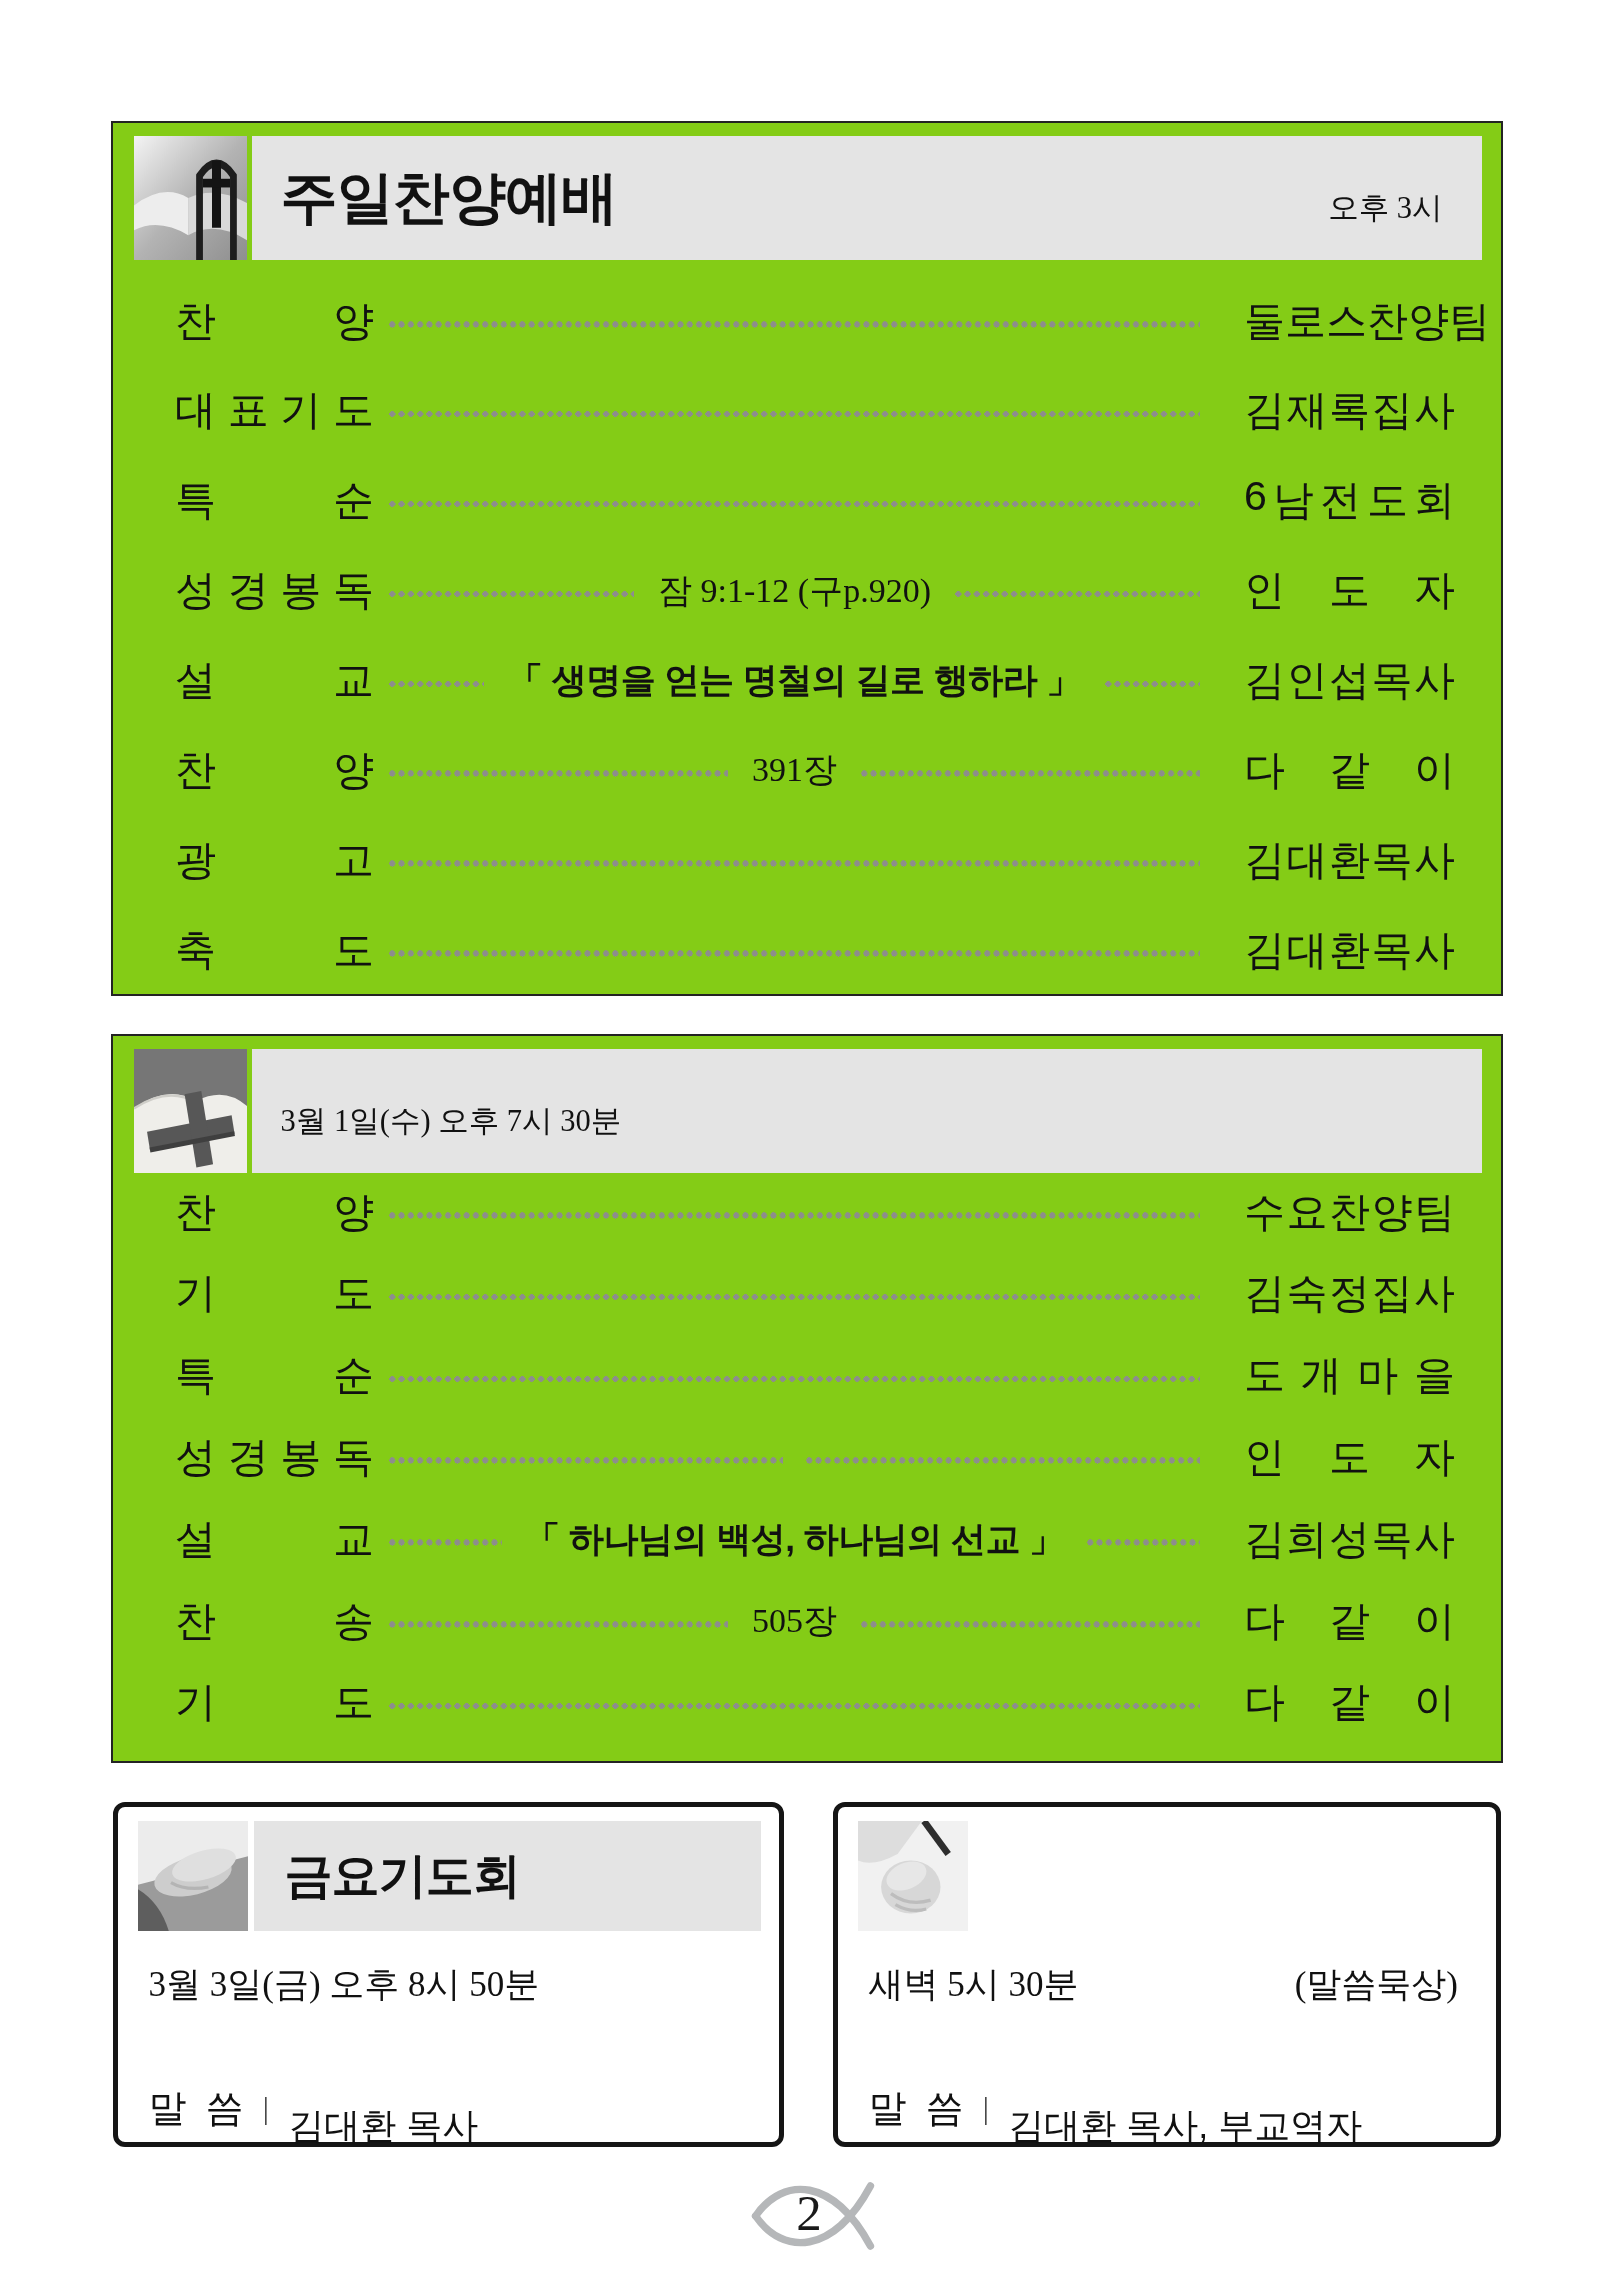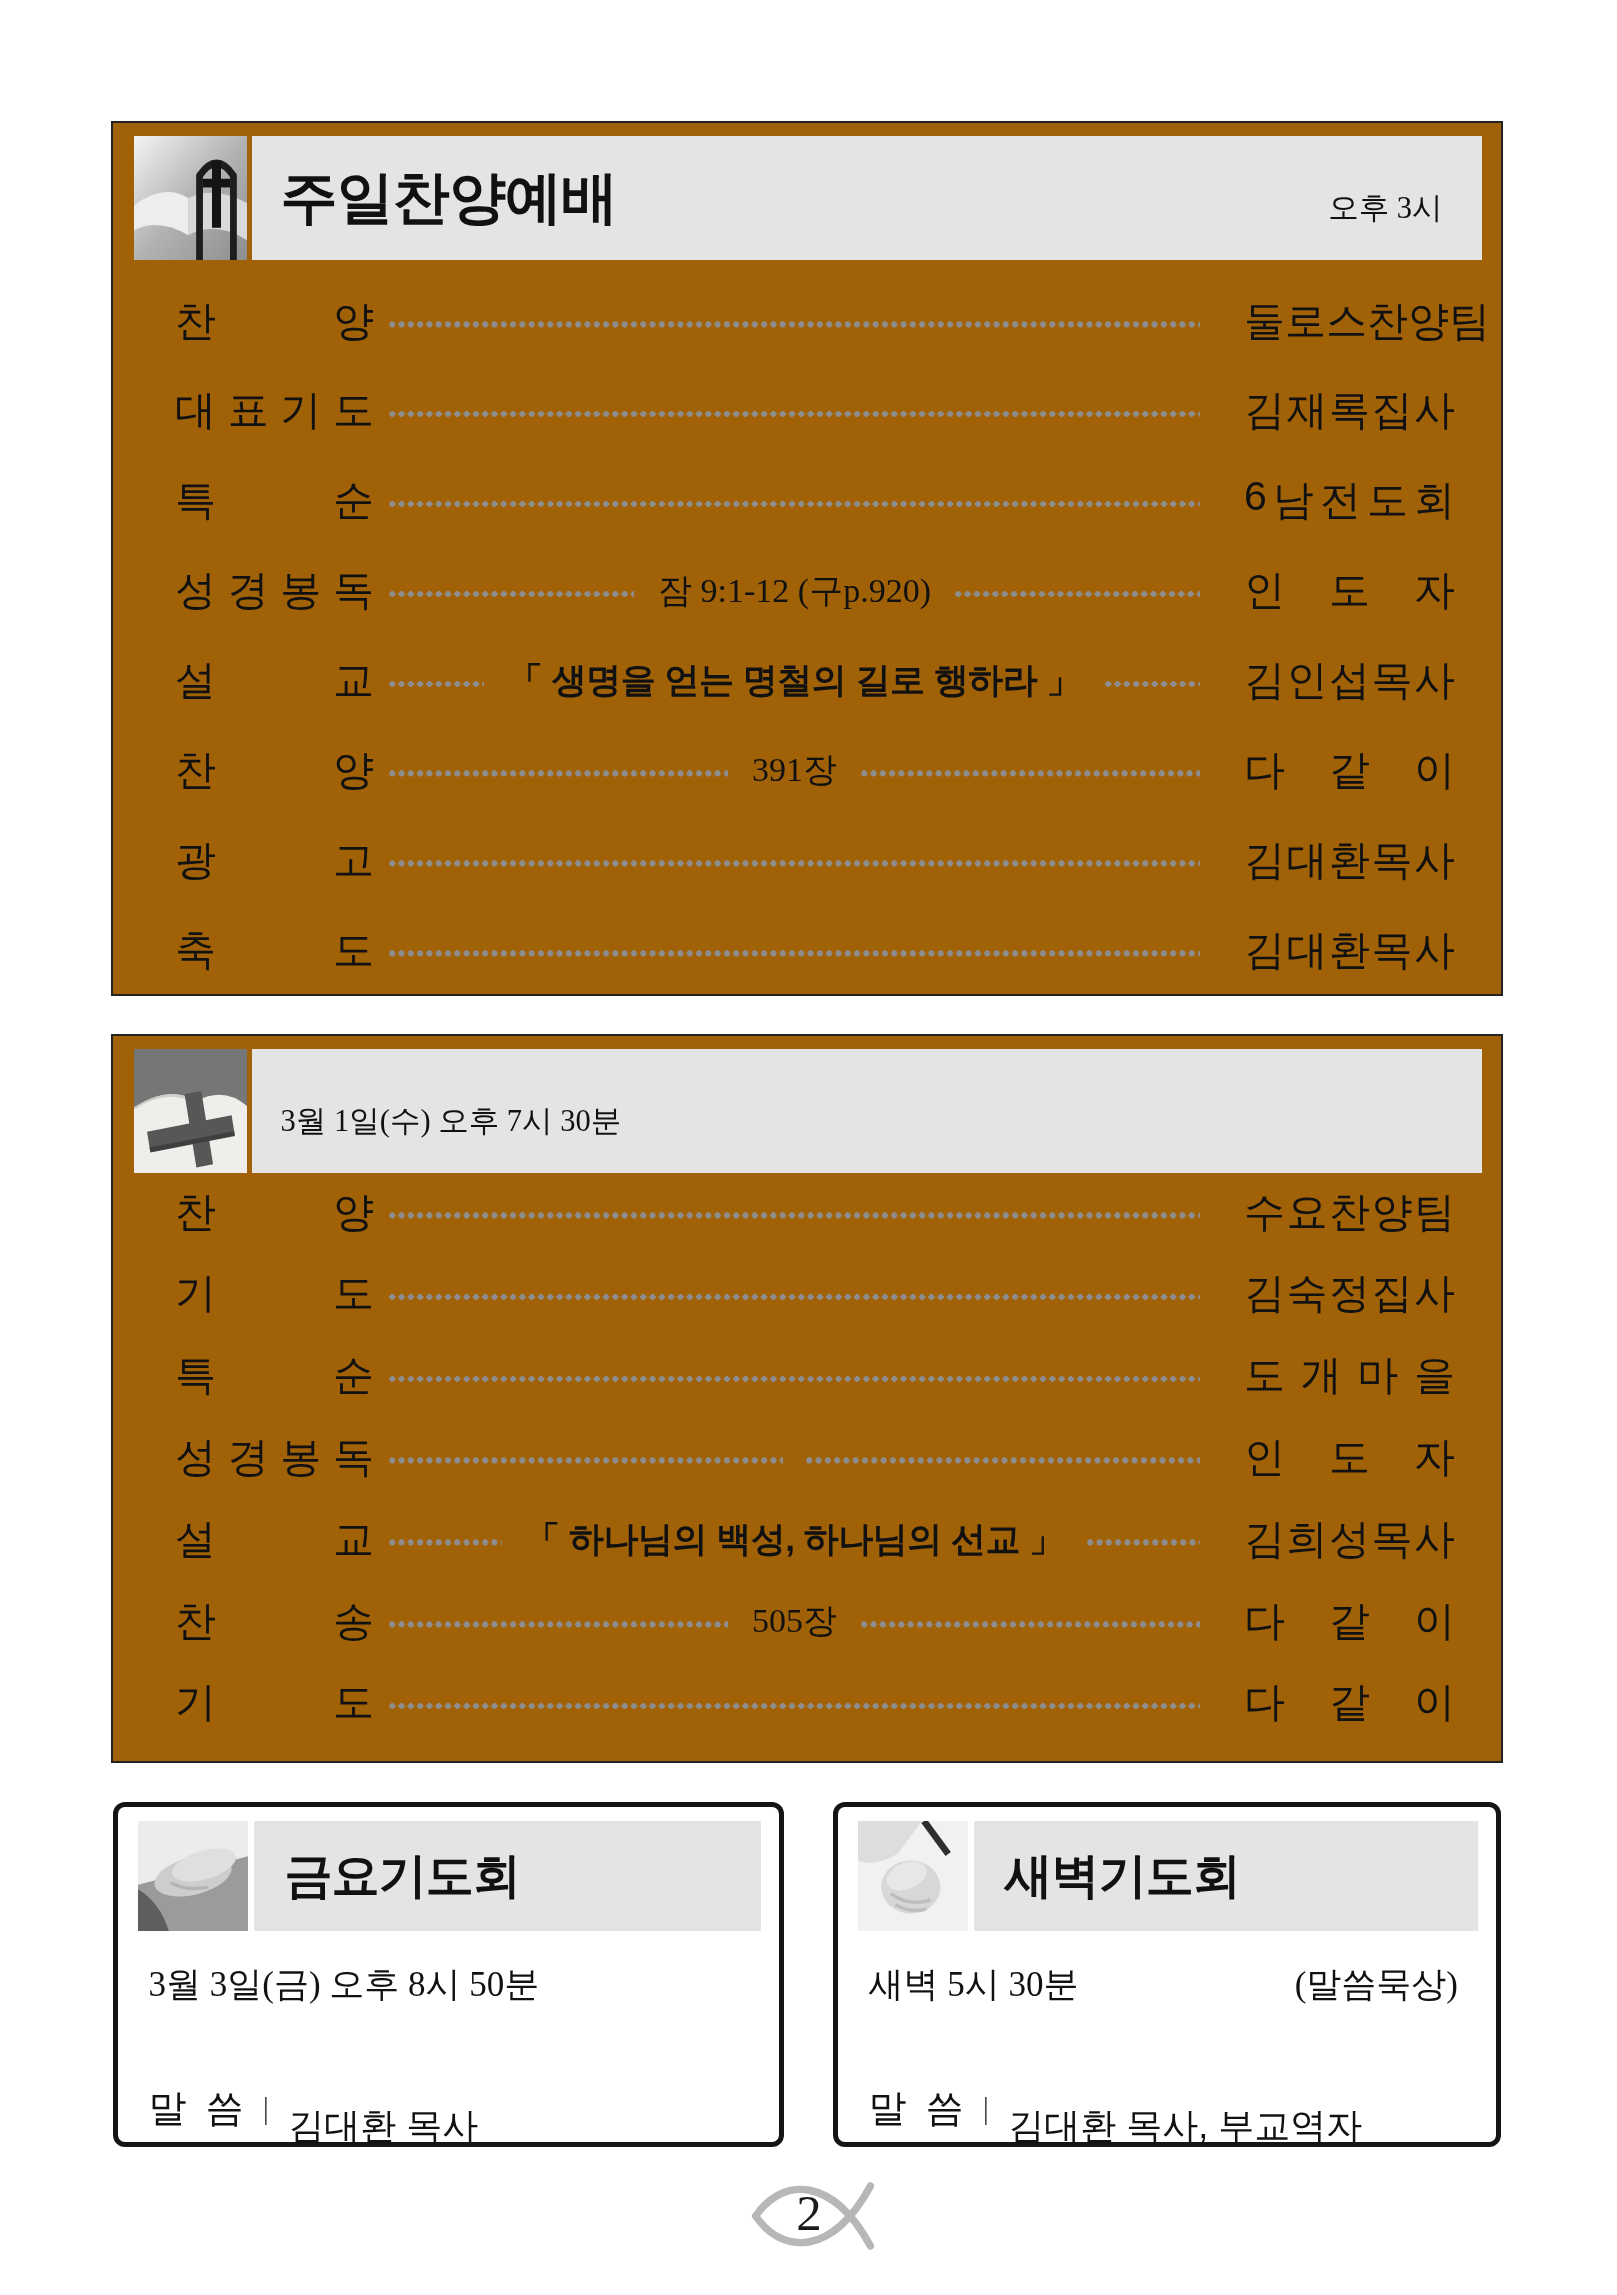--- a/index.html
+++ b/index.html
@@ -1,20 +1,20 @@
 <!DOCTYPE html>
 <html style="font-size:7.4px"><head>
 <meta charset="utf-8">
 <style>
   html,body{margin:0;padding:0;background:#ffffff;}
   .page{position:relative;width:1618px;height:2295px;background:#ffffff;overflow:hidden;
         font-family:"Liberation Sans",sans-serif;color:#111;}
 
   
-  .svc-box{position:absolute;border:2.8px solid #232323;background:#a16207;}
+  .svc-box{position:absolute;border:2.8px solid #232323;background:#84cc16;}
   #svc1{left:111px;top:121px;width:1388px;height:871px;}
   #svc2{left:111px;top:1034px;width:1388px;height:725px;}
 
   .header{position:absolute;left:21px;top:13px;right:19.4px;height:124px;display:flex;gap:4.6px;}
   .photo{width:113px;height:100%;flex:none;overflow:hidden;background:#cfcfcf;}
   .photo svg{width:100%;height:100%;display:block;}
   .bar{flex:1;background:#e4e4e4;display:flex;align-items:center;justify-content:space-between;
        padding:0 39px 0 29px;}
   .title{margin:0;font-size:57px;font-weight:700;letter-spacing:-0.9px;white-space:nowrap;}
   .time{font-family:"Liberation Serif",serif;font-size:30.5px;white-space:nowrap;margin-top:20.4px;}
@@ -390,23 +390,20 @@
       <div class="photo-sm">
         <svg viewBox="0 0 100 100" preserveAspectRatio="none">
           <rect width="100" height="100" fill="#f1f1f1"></rect>
           <path d="M0 0 H58 L36 30 Q14 42 0 36 Z" fill="#dddddd"></path>
           <line x1="60" y1="0" x2="82" y2="30" stroke="#2e2e2e" stroke-width="6"></line>
           <ellipse cx="48" cy="60" rx="27" ry="24" fill="#d7d7d7"></ellipse>
           <ellipse cx="44" cy="50" rx="19" ry="12" fill="#e7e7e7" transform="rotate(-22 44 50)"></ellipse>
           <path d="M30 66 q16 12 36 6 M34 76 q14 8 28 4" fill="none" stroke="#bdbdbd" stroke-width="3"></path>
         </svg>
       </div>
-      <div class="bar-sm">
-        <h2 class="title-sm">새벽기도회</h2>
-      </div>
     </div>
     <div class="pline1">
       <span class="serif">새벽 5시 30분</span>
       <span class="serif">(말씀묵상)</span>
     </div>
     <div class="pline2">
       <span class="sp-label jchars">
           <span>말</span>
           <span>씀</span>
         </span>

